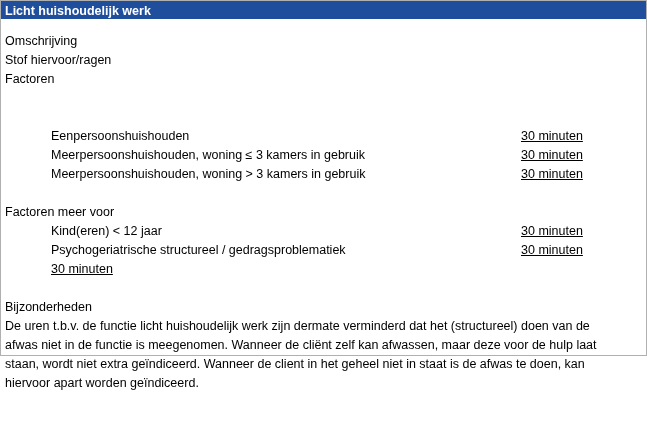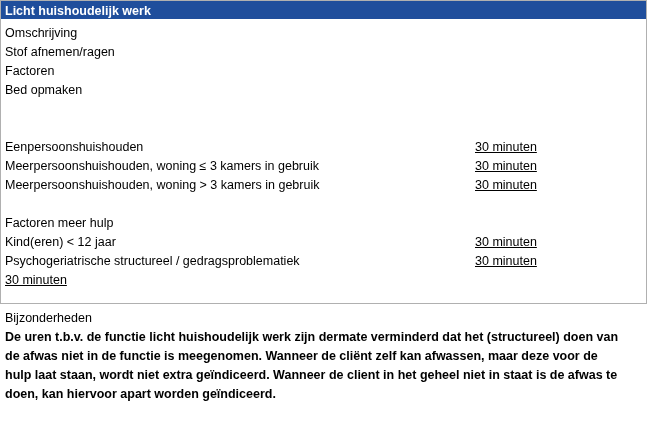--- a/index.html
+++ b/index.html
@@ -10,80 +10,79 @@
     width: 647px;
     height: 422px;
     background: #ffffff;
     font-family: "Liberation Sans", sans-serif;
     color: #000000;
     overflow: hidden;
   }
   .page {
     position: relative;
     width: 647px;
-    height: 304px;
+    height: 356px;
     box-sizing: border-box;
     border: 1px solid #b0b0b0;
     background: #ffffff;
   }
   .title-bar {
     background: #1f4e9c;
     color: #ffffff;
     font-weight: bold;
     font-size: 12.5px;
     line-height: 18px;
     padding: 1px 0 1px 4px;
     height: 18px;
     box-sizing: border-box;
   }
   .content {
-    padding: 5px 4px 0 4px;
+    padding: 13px 4px 0 4px;
   }
   .line {
     font-size: 12.5px;
     line-height: 19px;
     white-space: nowrap;
   }
   .spacer {
     height: 19px;
   }
   .row {
     display: flex;
     font-size: 12.5px;
     line-height: 19px;
     white-space: nowrap;
+    margin-left: 46px;
   }
   .row .label {
     width: 470px;
     flex: 0 0 470px;
   }
   .row .value {
     flex: 0 0 auto;
     text-decoration: underline;
   }
   .para {
     font-size: 12.5px;
     line-height: 19px;
     max-width: 620px;
-    font-weight: bold;
   }
 </style>
 </head>
 <body>
 
 <div class="page">
 
   <div class="title-bar">Licht huishoudelijk werk</div>
 
   <div class="content">
 
     <div class="line">Omschrijving</div>
-    <div class="line">Stof afnemen/ragen</div>
+    <div class="line">Stof hiervoor/ragen</div>
     <div class="line">Factoren</div>
-    <div class="line">Bed opmaken</div>
 
     <div class="spacer"></div>
 
 
     <div class="spacer"></div>
 
     <div class="row">
       <span class="label">Eenpersoonshuishouden</span>
       <span class="value">30 minuten</span>
     </div>
@@ -91,21 +90,21 @@
       <span class="label">Meerpersoonshuishouden, woning ≤ 3 kamers in gebruik</span>
       <span class="value">30 minuten</span>
     </div>
     <div class="row">
       <span class="label">Meerpersoonshuishouden, woning &gt; 3 kamers in gebruik</span>
       <span class="value">30 minuten</span>
     </div>
 
     <div class="spacer"></div>
 
-    <div class="line">Factoren meer hulp</div>
+    <div class="line">Factoren meer voor</div>
 
     <div class="row">
       <span class="label">Kind(eren) &lt; 12 jaar</span>
       <span class="value">30 minuten</span>
     </div>
     <div class="row">
       <span class="label">Psychogeriatrische structureel / gedragsproblematiek</span>
       <span class="value">30 minuten</span>
     </div>
     <div class="row">

